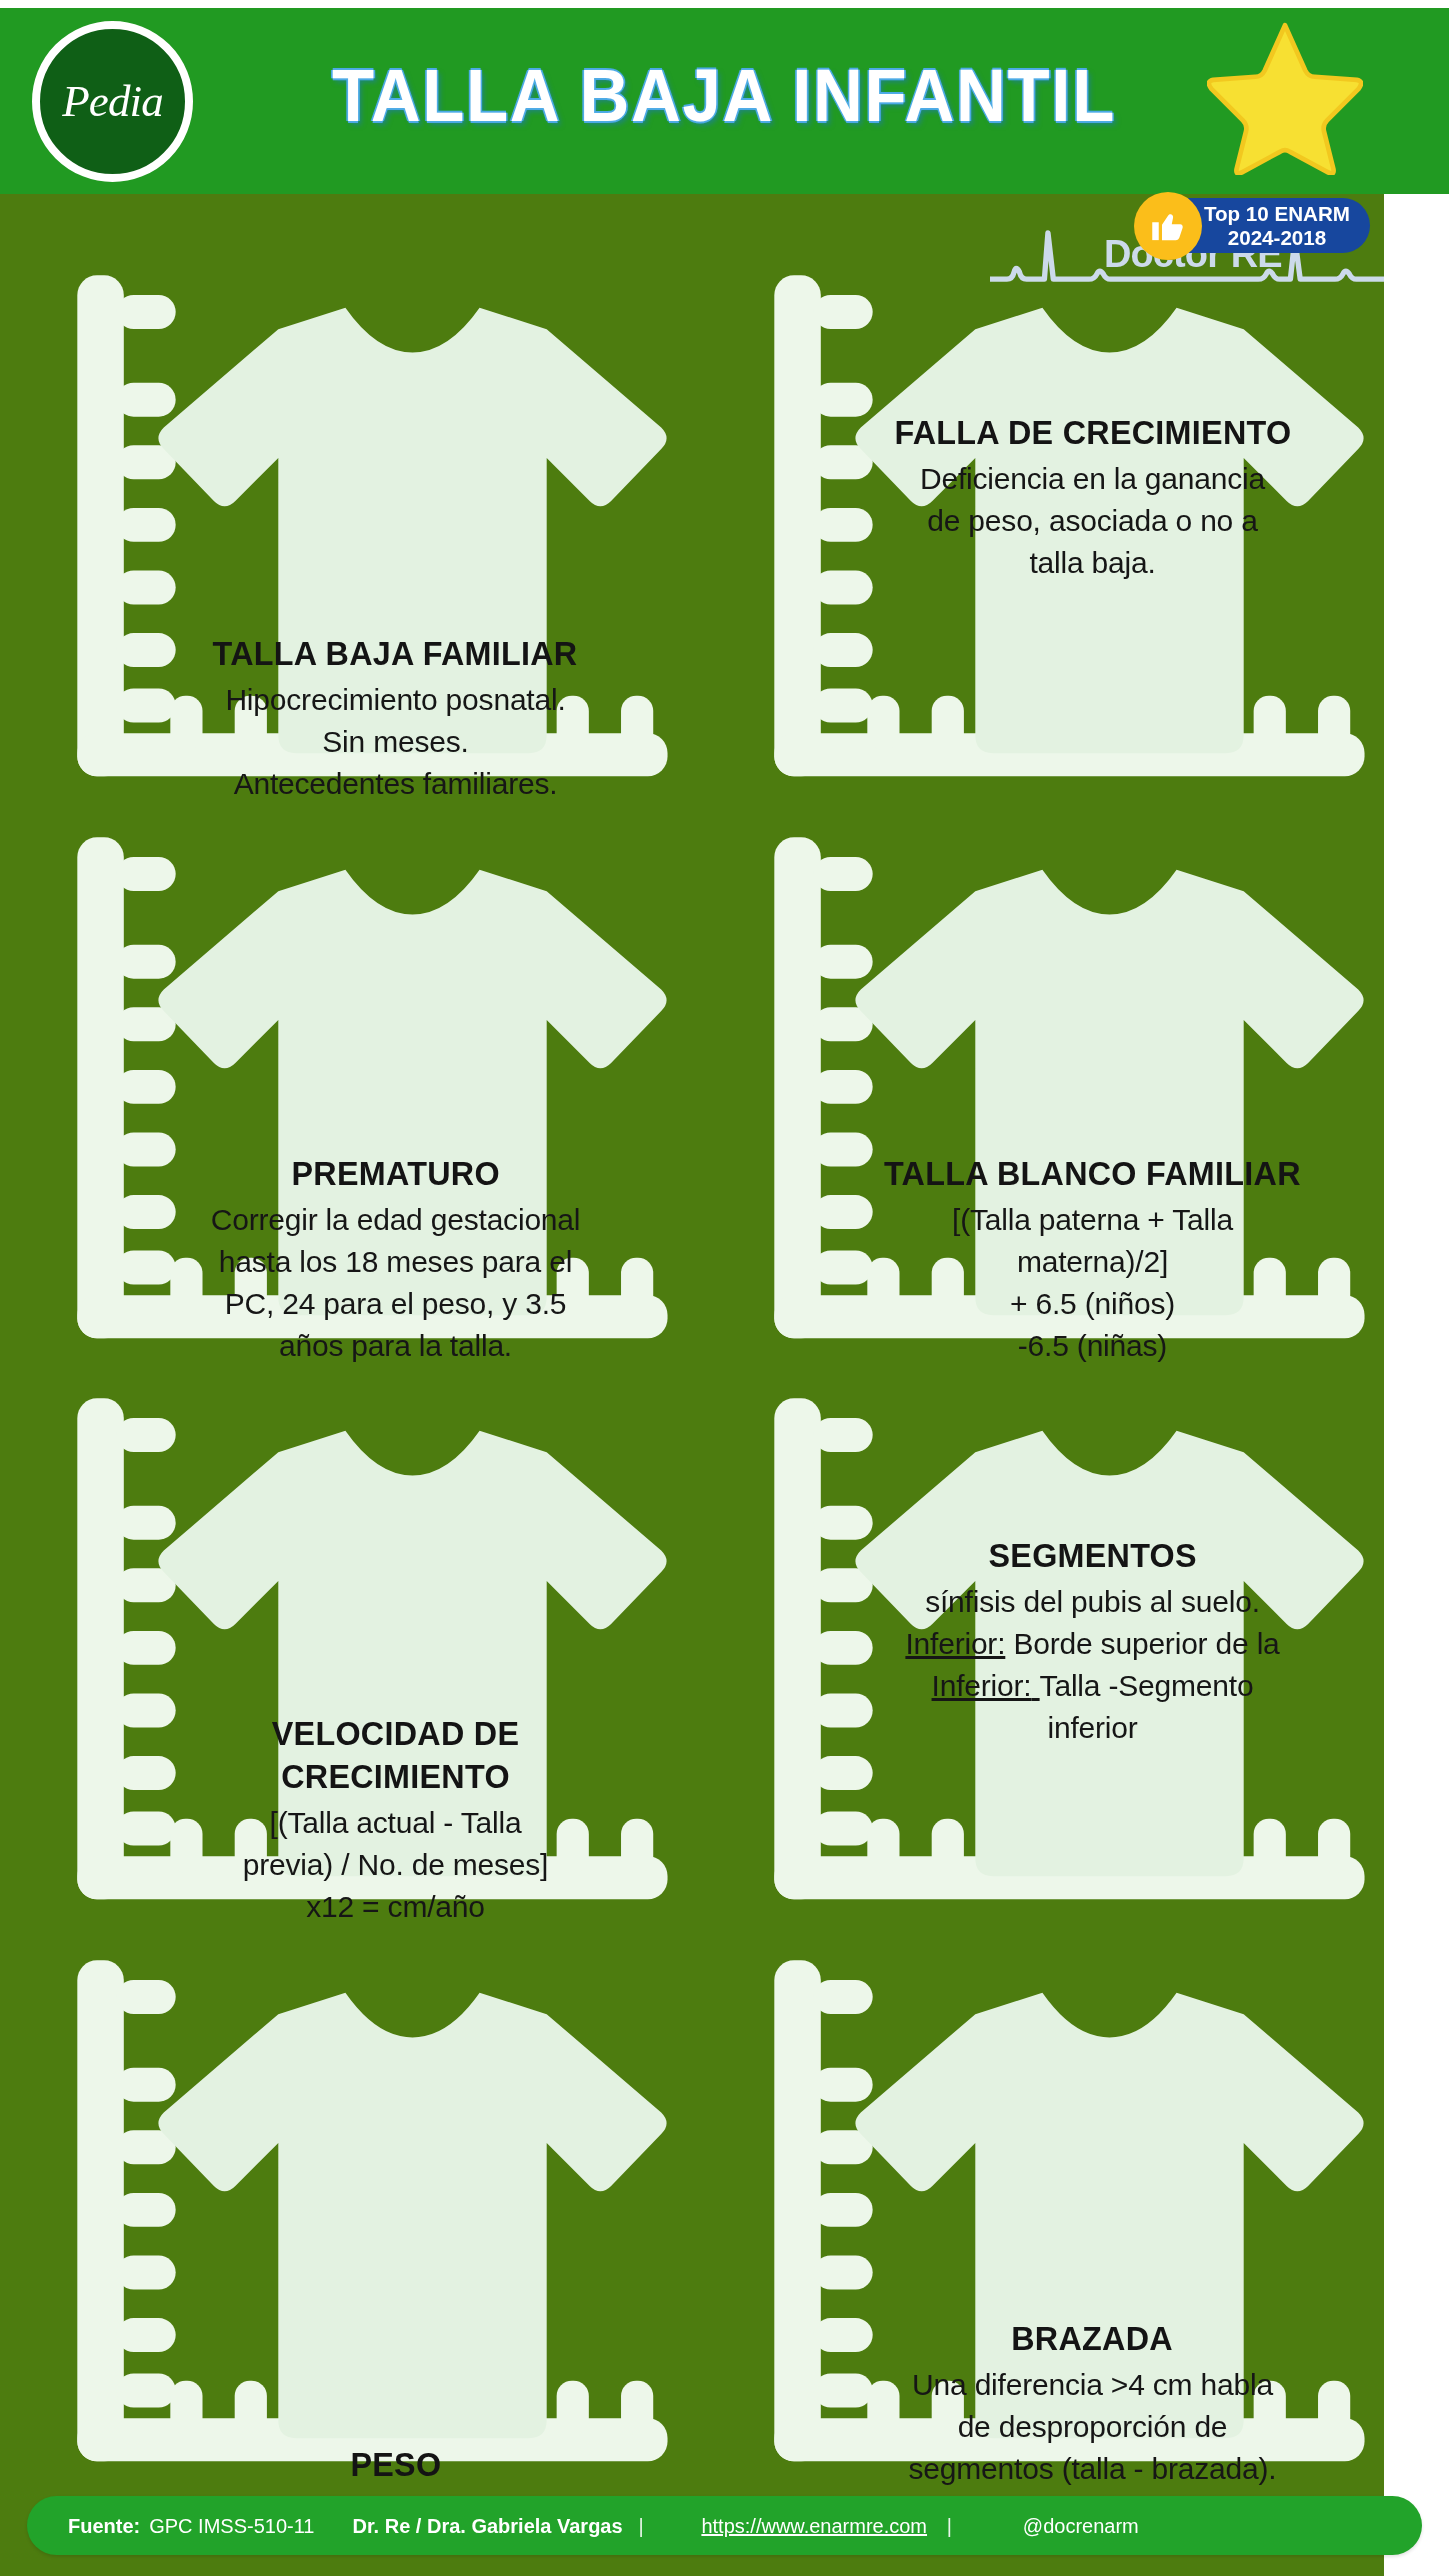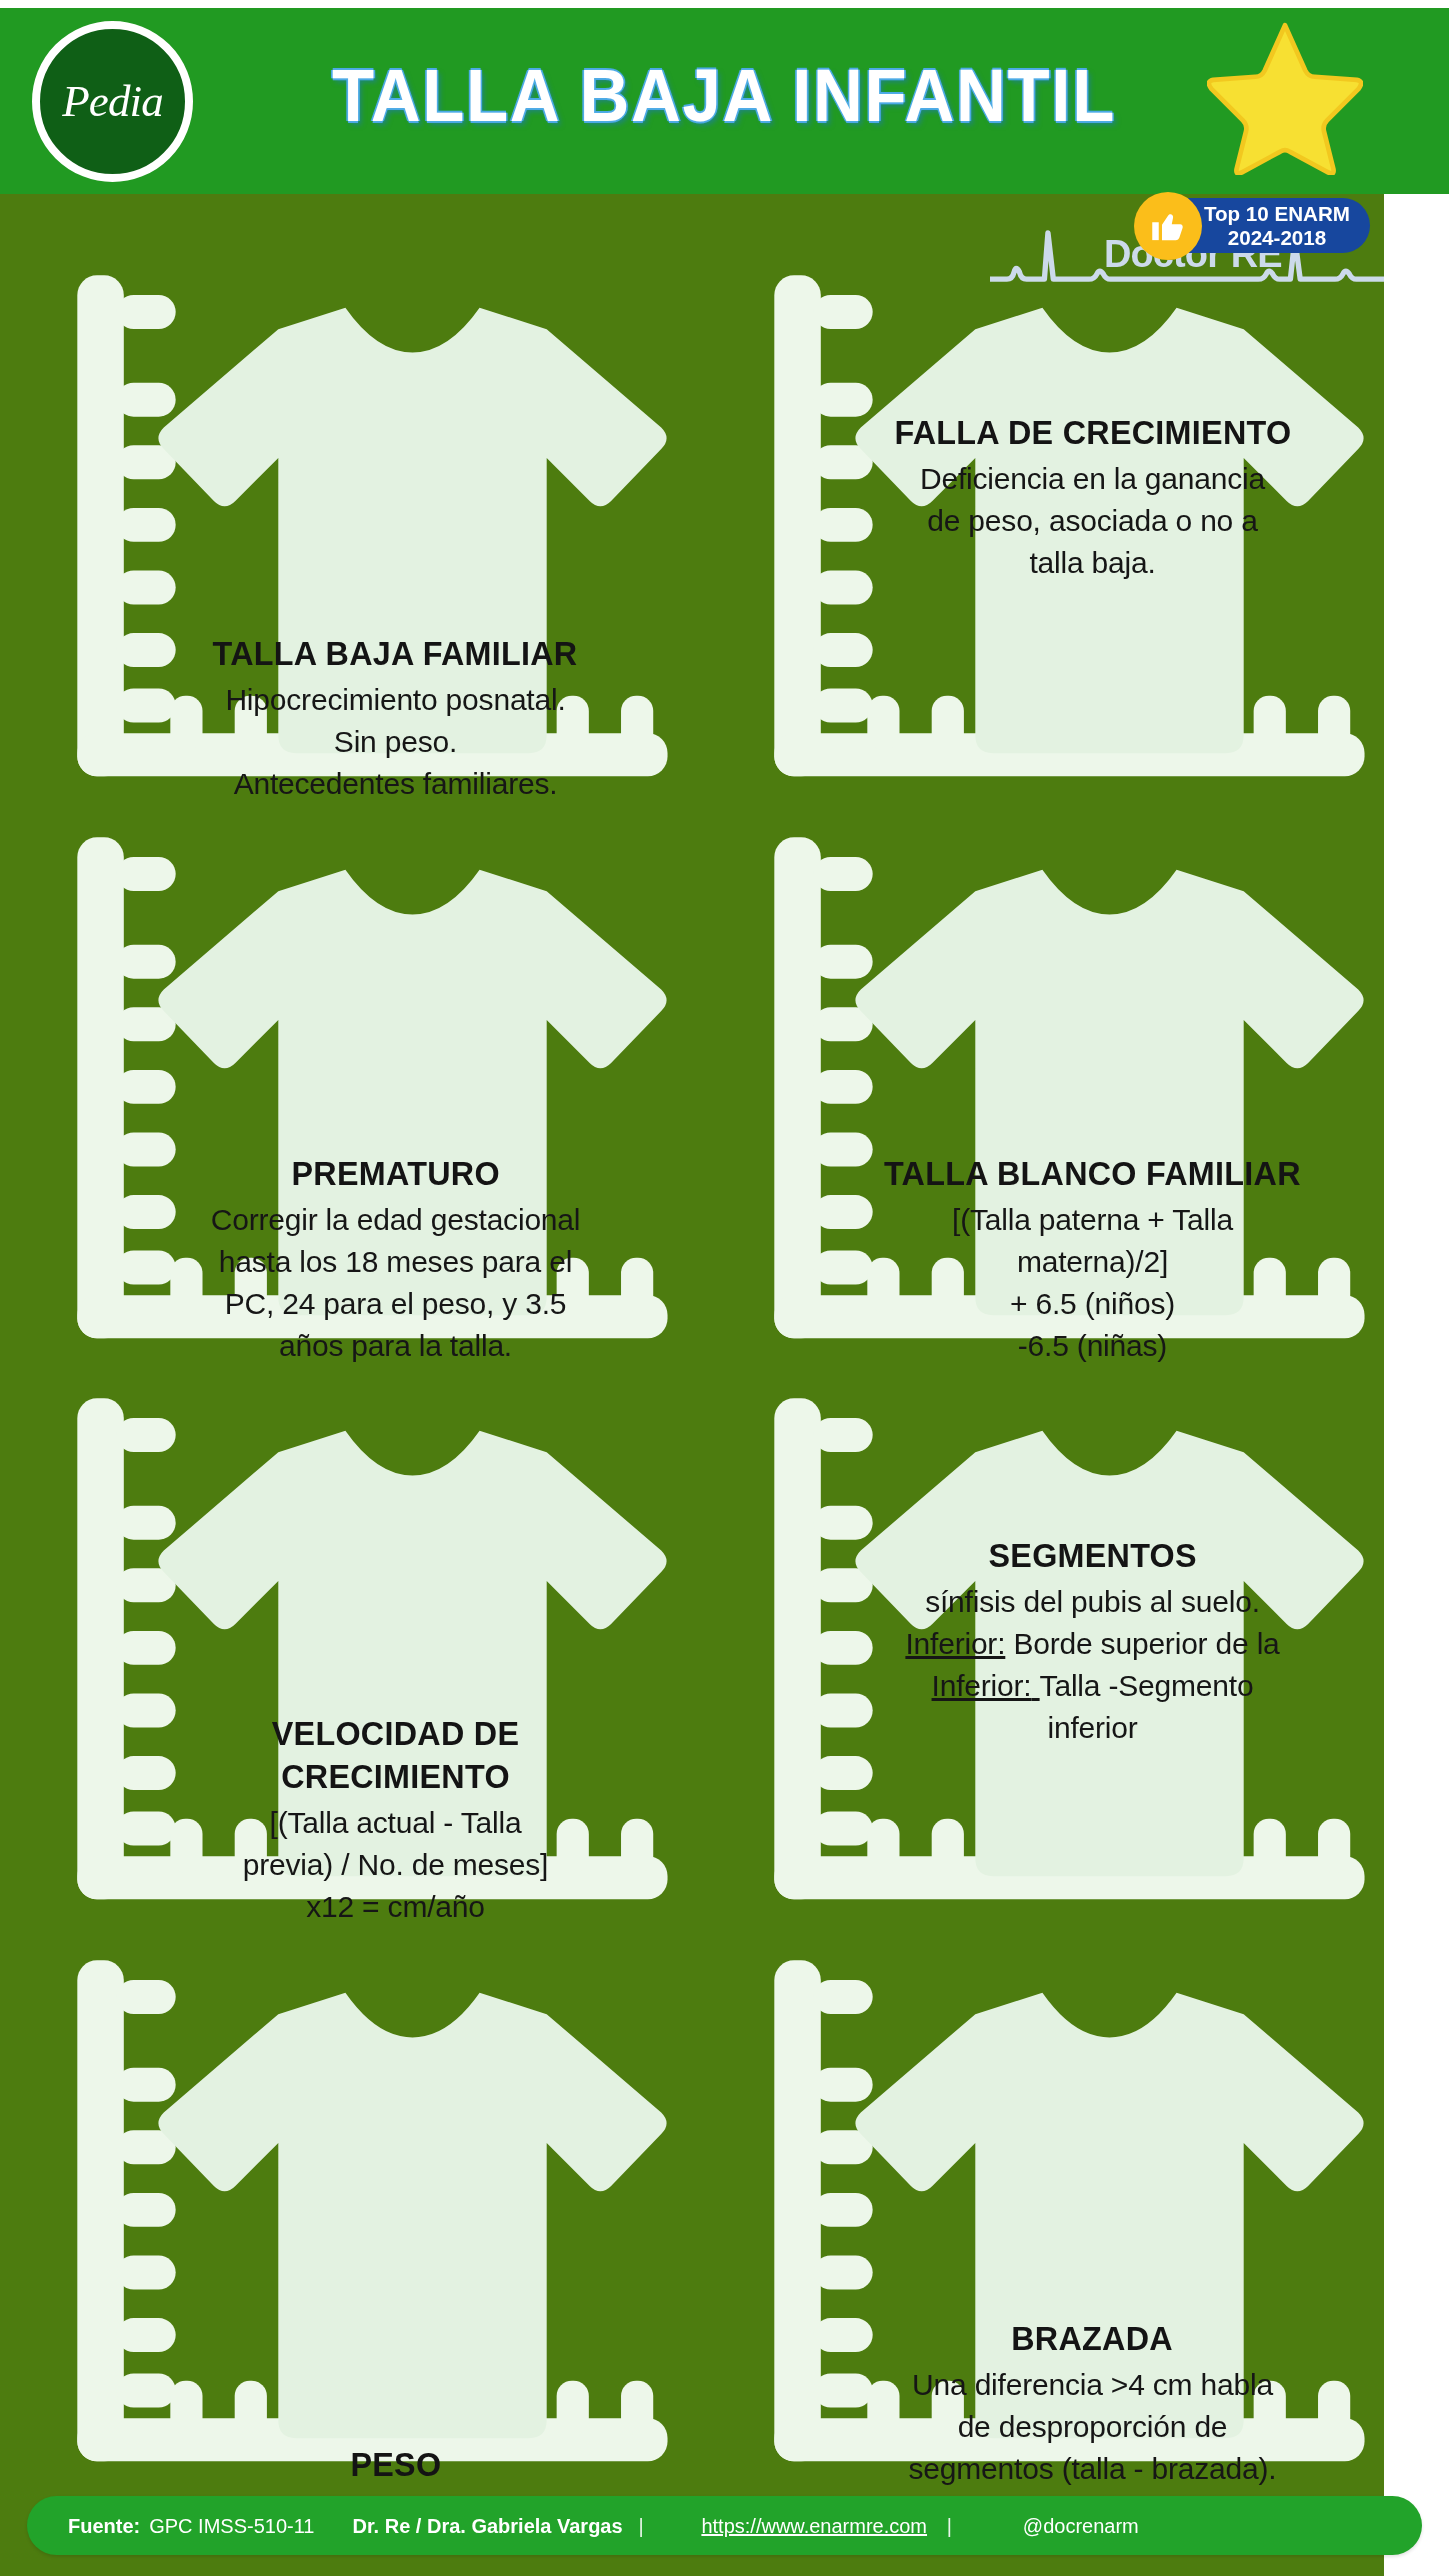--- a/index.html
+++ b/index.html
@@ -285,21 +285,21 @@
         <rect x="552" y="478" width="36" height="60" rx="17" fill="#edf7ea"></rect>
         <rect x="624" y="478" width="36" height="60" rx="17" fill="#edf7ea"></rect>
       </svg>
       <svg class="shirt" viewBox="0 0 600 560">
         <path d="M225 22 L150 46 L22 156 Q10 168 22 180 L78 238 Q90 250 102 238 L150 190 L150 500 Q150 520 170 520 L430 520 Q450 520 450 500 L450 190 L498 238 Q510 250 522 238 L578 180 Q590 168 578 156 L450 46 L375 22 Q340 72 300 72 Q260 72 225 22 Z" fill="#e3f2e1"></path>
       </svg>
       <div class="card-text">
         <div class="card-title">TALLA BAJA FAMILIAR</div>
         <div class="card-body">
           <div>Hipocrecimiento posnatal.</div>
-          <div>Sin peso.</div>
+          <div>Sin meses.</div>
           <div>Antecedentes familiares.</div>
         </div>
       </div>
     </div>
 
     <div class="card c1">
       <svg class="ruler" viewBox="0 0 700 600">
         <rect x="16" y="8" width="52" height="560" rx="22" fill="#edf7ea"></rect>
         <rect x="16" y="520" width="660" height="48" rx="22" fill="#edf7ea"></rect>
         <rect x="60" y="30" width="66" height="38" rx="19" fill="#edf7ea"></rect>

